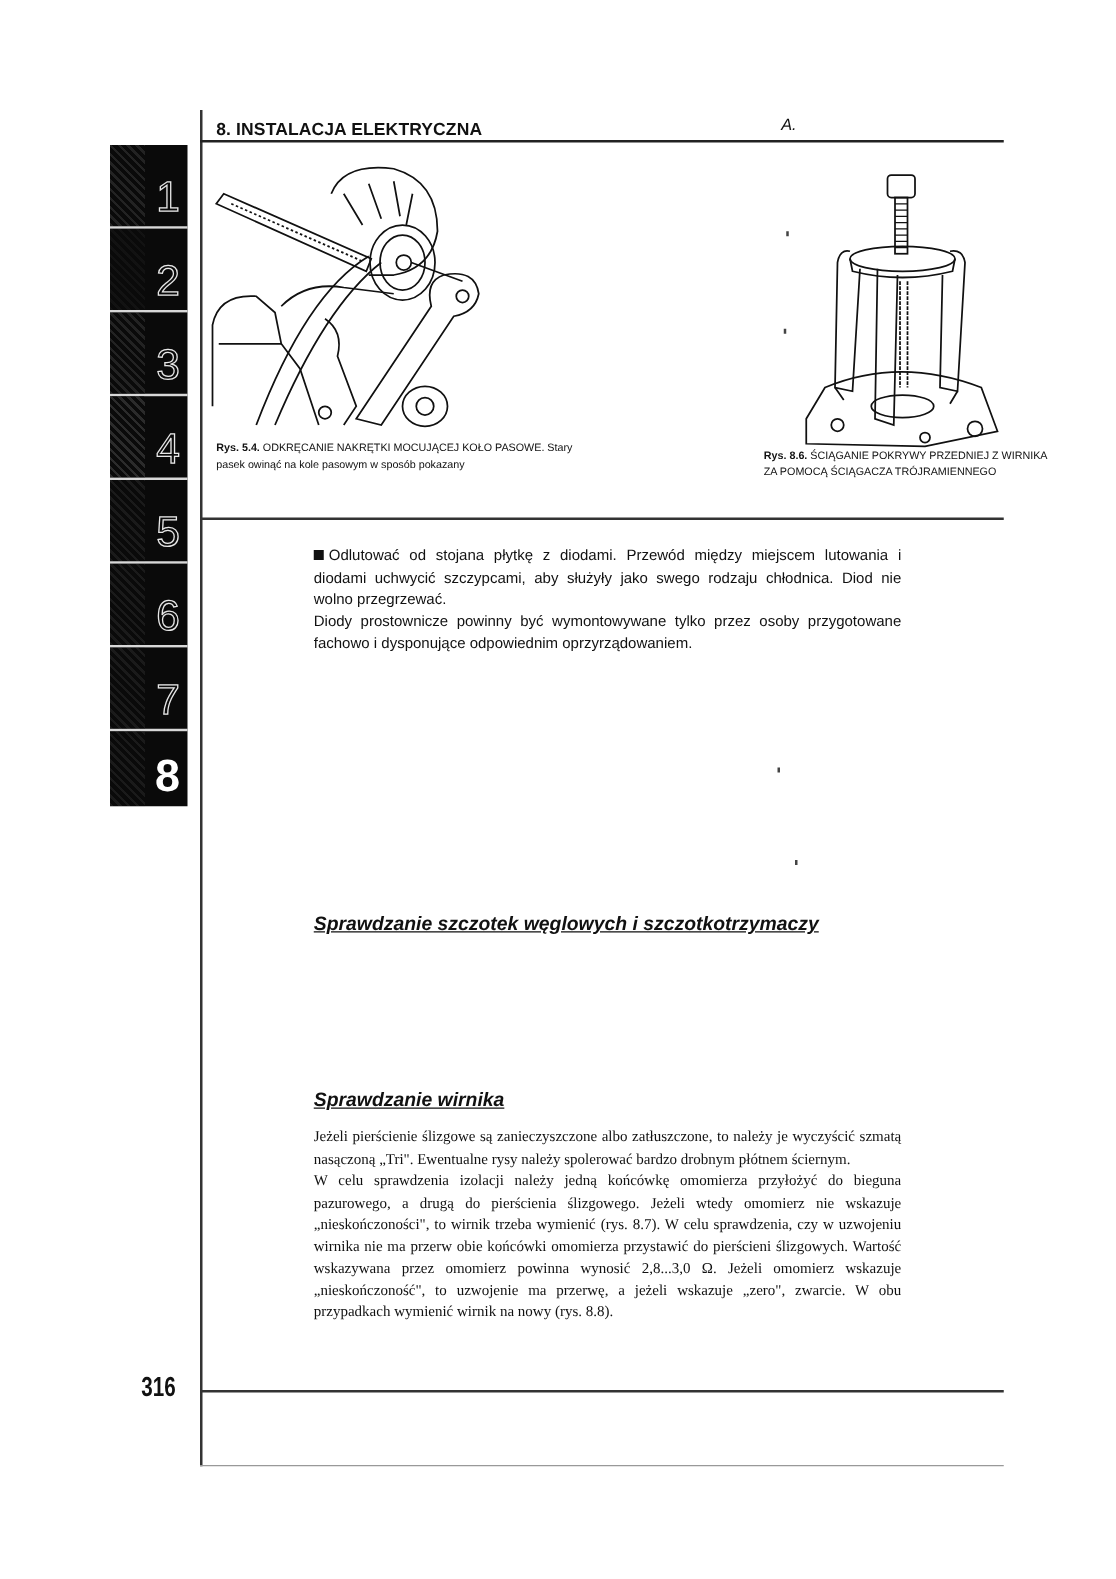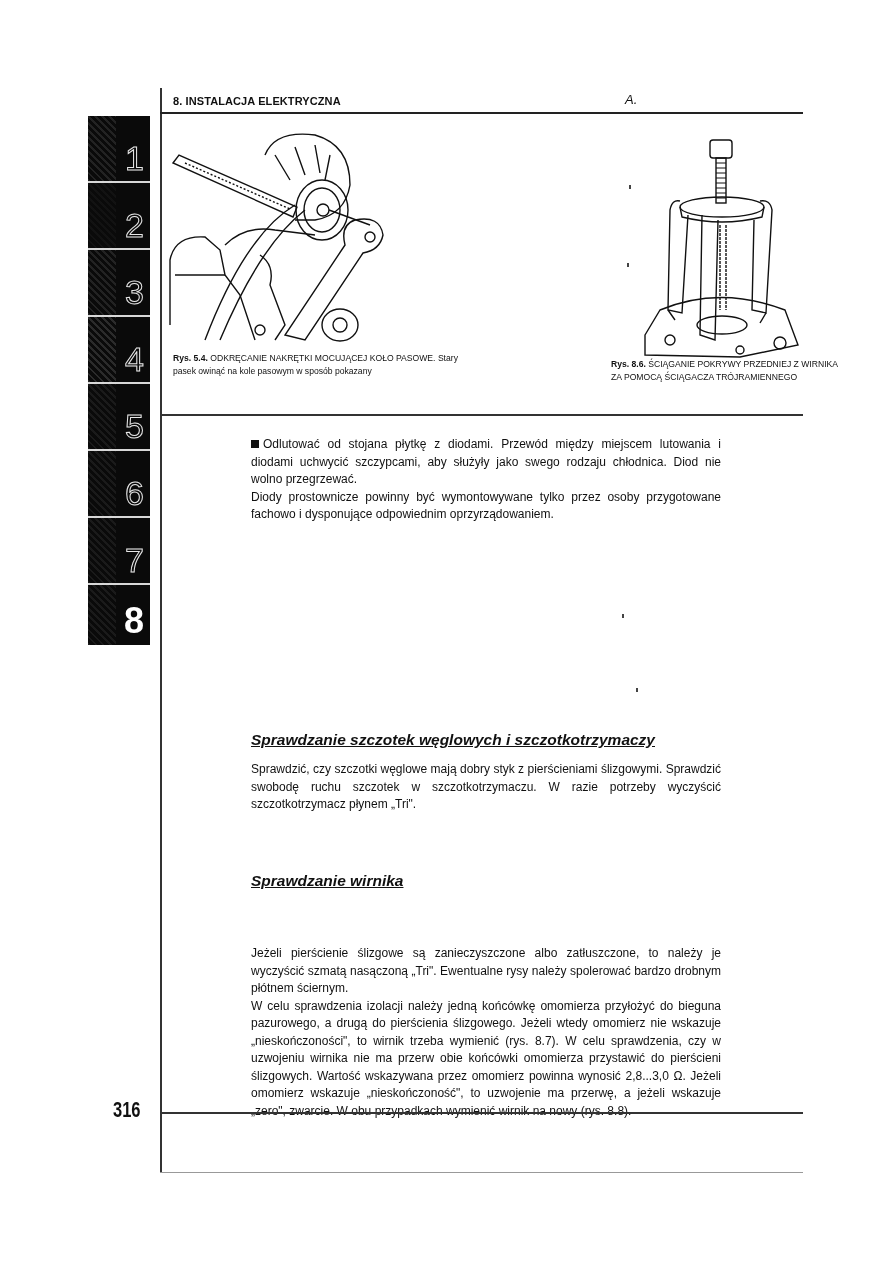--- a/index.html
+++ b/index.html
@@ -1,18 +1,18 @@
 <!DOCTYPE html>
 <html><head>
 <meta charset="utf-8">
 <style>
   html, body { margin: 0; padding: 0; background: #ffffff; }
   body { width: 893px; height: 1263px; position: relative; overflow: hidden; font-family: "Liberation Sans", sans-serif; color: #111; }
   .abs { position: absolute; }
-  .header-title { left: 173px; top: 95px; font-size: 11px; font-weight: bold; letter-spacing: 0.1px; }
+  .header-title { left: 173px; top: 95px; font-size: 14px; font-weight: bold; letter-spacing: 0.1px; }
   .header-rule { left: 160px; top: 112px; width: 643px; height: 2px; background: #222; }
   .vrule { left: 160px; top: 88px; width: 1.5px; height: 1085px; background: #333; }
   .tab-strip { left: 88px; top: 116px; width: 62px; }
   .tab { width: 62px; height: 67px; background: #0a0a0a; position: relative; border-bottom: 2px solid #d8d8d8; box-sizing: border-box; overflow: hidden; }
   .tab .noise { position: absolute; left: 0; top: 0; width: 28px; height: 100%; background: repeating-linear-gradient(45deg, #333 0 2px, #0a0a0a 2px 5px); opacity: 0.6; }
   .tab .num { position: absolute; right: 6px; bottom: 6px; font-size: 34px; color: #0a0a0a; -webkit-text-stroke: 1px #e8e8e8; font-family: "Liberation Sans", sans-serif; line-height: 1; }
   .tab.active { height: 60px; border-bottom: none; }
   .tab.active .num { color: #ffffff; -webkit-text-stroke: 0; font-weight: bold; font-size: 36px; }
   .fig { border: none; }
   .fig svg { display: block; }
@@ -146,24 +146,23 @@
 <div class="abs speck" style="left:622px;top:614px;"></div>
 <div class="abs speck" style="left:636px;top:688px;"></div>
 
 <div class="abs body-text" style="top:436px;">
   <p><span class="bullet"></span><span>Odlutować od stojana płytkę z diodami. Przewód między miejscem lutowania i diodami uchwycić szczypcami, aby służyły jako swego rodzaju chłodnica. Diod nie wolno przegrzewać.</span></p>
   <p><span>Diody prostownicze powinny być wymontowywane tylko przez osoby przygotowane fachowo i dysponujące odpowiednim oprzyrządowaniem.</span></p>
 </div>
 
 <div class="abs section-title" style="top:731px;">Sprawdzanie szczotek węglowych i szczotkotrzymaczy</div>
 <div class="abs body-text" style="top:761px;">
-  <p>Sprawdzić, czy szczotki węglowe mają dobry styk z pierścieniami ślizgowymi. Sprawdzić swobodę ruchu szczotek w szczotkotrzymaczu. W razie potrzeby wyczyścić szczotkotrzymacz płynem „Tri".</p>
 </div>
 
 <div class="abs section-title" style="top:872px;">Sprawdzanie wirnika</div>
-<div class="abs body-text" style="top:945px;">
+<div class="abs body-text" style="top:901px;font-family:Liberation Serif, serif;">
   <p>Jeżeli pierścienie ślizgowe są zanieczyszczone albo zatłuszczone, to należy je wyczyścić szmatą nasączoną „Tri". Ewentualne rysy należy spolerować bardzo drobnym płótnem ściernym.</p>
   <p>W celu sprawdzenia izolacji należy jedną końcówkę omomierza przyłożyć do bieguna pazurowego, a drugą do pierścienia ślizgowego. Jeżeli wtedy omomierz nie wskazuje „nieskończoności", to wirnik trzeba wymienić (rys. 8.7). W celu sprawdzenia, czy w uzwojeniu wirnika nie ma przerw obie końcówki omomierza przystawić do pierścieni ślizgowych. Wartość wskazywana przez omomierz powinna wynosić 2,8...3,0 Ω. Jeżeli omomierz wskazuje „nieskończoność", to uzwojenie ma przerwę, a jeżeli wskazuje „zero", zwarcie. W obu przypadkach wymienić wirnik na nowy (rys. 8.8).</p>
 </div>
 
 <div class="abs page-num">316</div>
 <div class="abs bottom-rule"></div>
 <div class="abs foot-rule"></div>
 
 </body></html>

